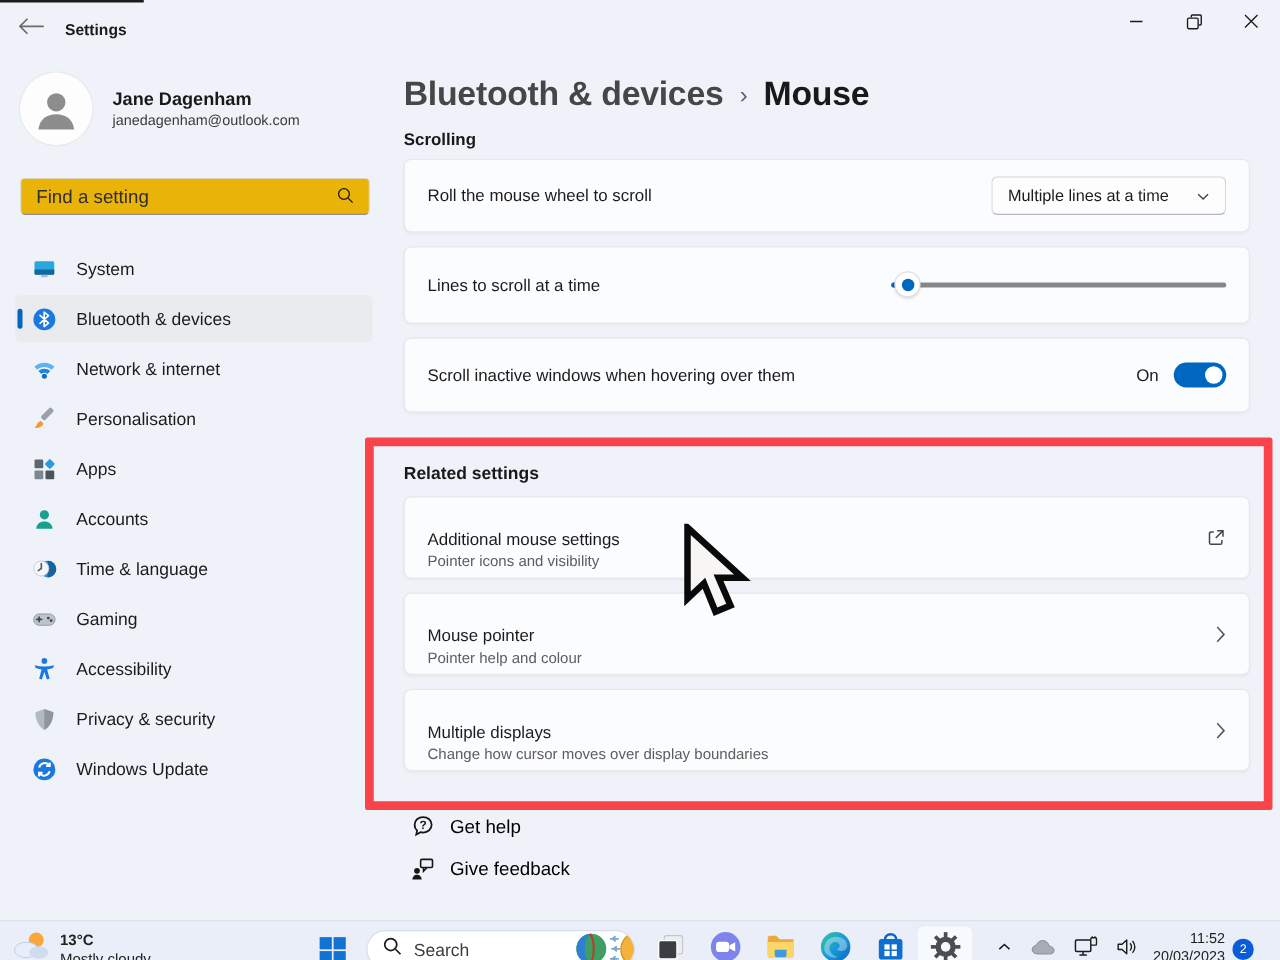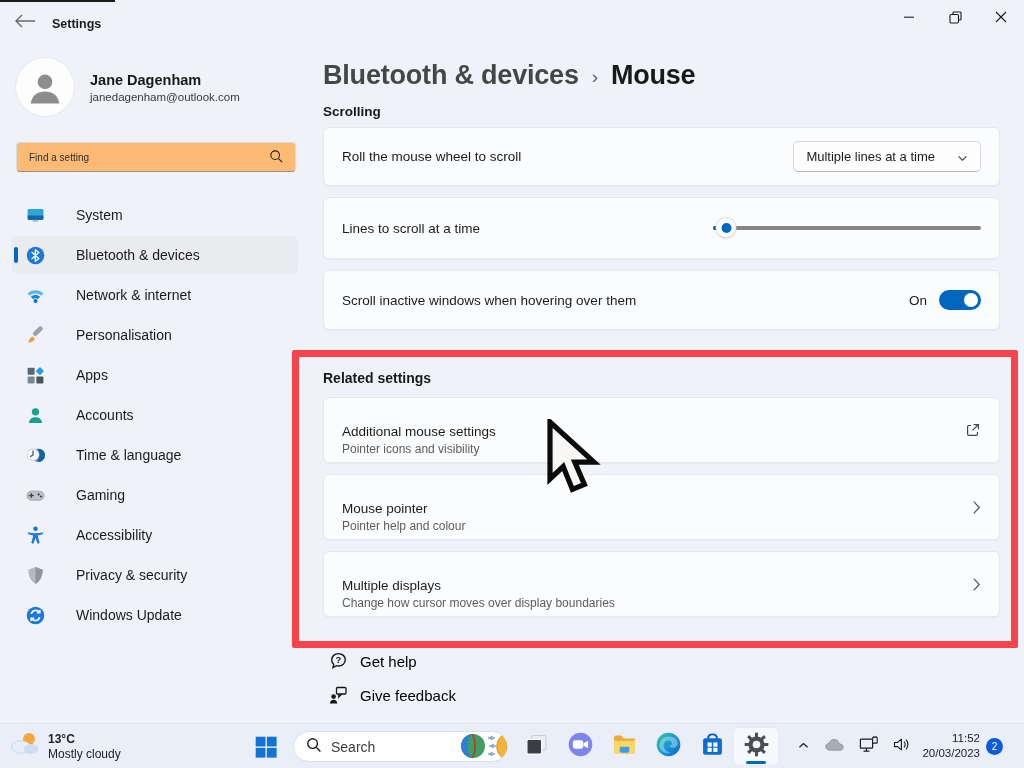--- a/index.html
+++ b/index.html
@@ -19,27 +19,27 @@
   
   .sidebar { position:absolute; left:0; top:40px; width:310px; }
   .profile { display:flex; align-items:center; margin:18px 16px 0 16px; }
   .avatar { width:58px; height:58px; border-radius:50%; background:#fdfdfd; box-shadow:0 0 0 1px #e7e9ec;
             display:flex; align-items:center; justify-content:center; overflow:hidden; }
   .profile-text { margin-left:16px; }
   .profile-name { font-size:14.5px; font-weight:700; color:#191919; }
   .profile-email { font-size:11.5px; color:#3a3a3a; margin-top:3px; }
   .search-box { position:relative; margin:26px 16px 0 16px; }
   .search-box input { width:280px; height:30px; border:1px solid #d9dbde; border-bottom-color:#8f9195;
-            border-radius:4px; background:#fdba74; padding:0 34px 0 12px; font-size:10px;
+            border-radius:4px; background:#eab308; padding:0 34px 0 12px; font-size:15px;
             font-family:"Liberation Sans",sans-serif; color:#1b1b1b; outline:none; }
   .search-box input::placeholder { color:#2f2f2f; opacity:1; }
   .search-glyph { position:absolute; right:10px; top:7px; }
   .nav { margin:24px 12px 0 12px; }
   .nav-item { position:relative; display:flex; align-items:center; height:38px; margin-bottom:2px;
-              border-radius:5px; padding-left:12px; cursor:pointer;gap:15px; }
+              border-radius:5px; padding-left:12px; cursor:pointer; }
   .nav-item.selected { background:#e9ebee; }
   .nav-item .pill { position:absolute; left:2px; top:11px; width:3.5px; height:16px; border-radius:2px; background:#0067c0; }
   .nav-icon { width:22px; height:22px; display:flex; align-items:center; justify-content:center; flex:0 0 22px; }
   .nav-icon svg { width:21px; height:21px; }
   .nav-label { margin-left:15px; font-size:14px; color:#1b1b1b; white-space:nowrap; }
 
   
   .content { position:absolute; left:323px; top:40px; width:677px; }
   .breadcrumb { margin-top:20px; font-size:27px; font-weight:600; letter-spacing:-0.2px; display:flex; align-items:center; }
   .crumb-parent { color:#464646; cursor:pointer; }
@@ -85,21 +85,21 @@
   .flink-label { margin-left:11px; font-size:15px; color:#000000; }
 
   
   .red-box { position:absolute; left:292px; top:350px; width:726px; height:298px;
              border:7px solid #f9434b; border-radius:2px; pointer-events:none; }
 
   
   .cursor { position:absolute; left:546px; top:419px; pointer-events:none; }
 
   
-  .taskbar { position:absolute; left:0; bottom:0; width:1024px; height:45px; background:#e9eef8;
+  .taskbar { position:absolute; left:0; bottom:0; width:1024px; height:32px; background:#e9eef8;
              border-top:1px solid #dde2ec; }
   .weather { position:absolute; left:8px; top:6px; display:flex; align-items:center; cursor:pointer; }
   .weather-texts { margin-left:6px; }
   .weather-temp { font-size:12px; font-weight:600; color:#222; }
   .weather-cond { font-size:12px; color:#222; margin-top:1px; }
   .start-btn { position:absolute; left:251px; top:8px; width:30px; height:30px; display:flex;
                align-items:center; justify-content:center; cursor:pointer; }
   .tb-search { position:absolute; left:293px; top:7px; width:215px; height:31px; background:#ffffff;
                border:1px solid #d9dee8; border-radius:16px; display:flex; align-items:center;
                padding:0 0 0 12px; overflow:hidden; cursor:pointer; }

